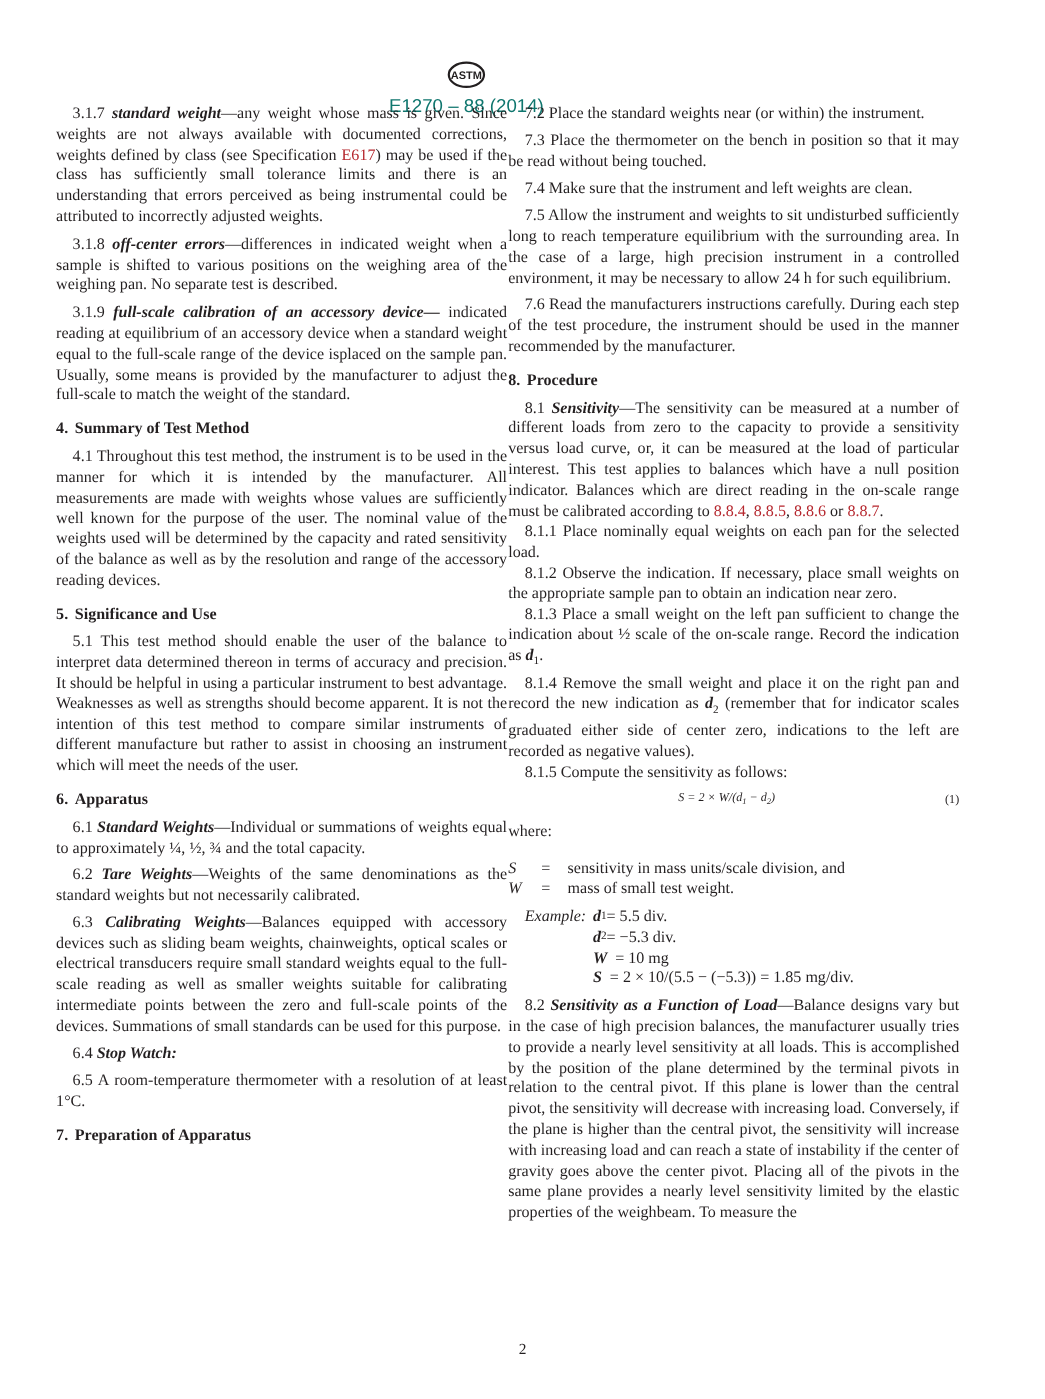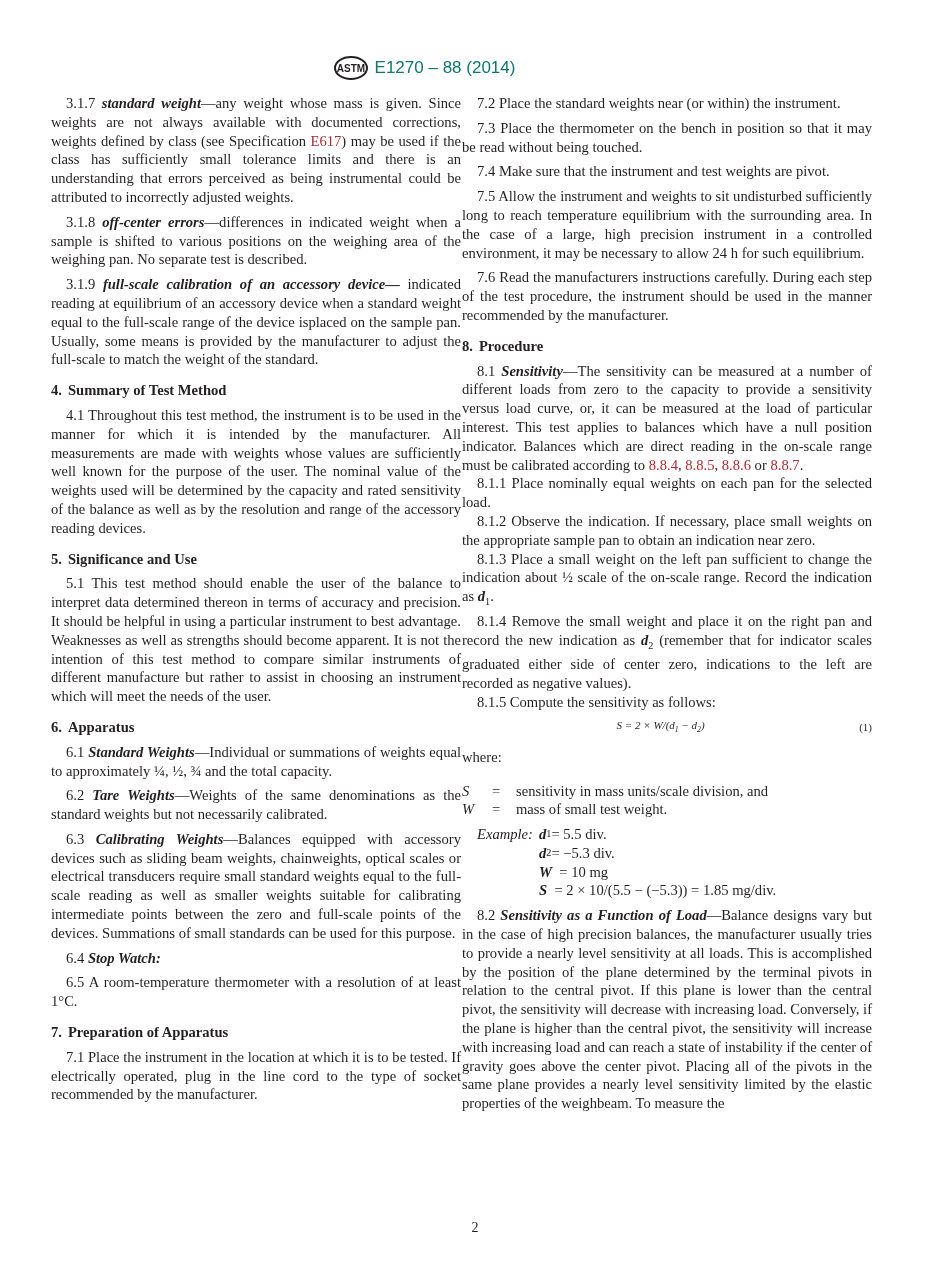--- a/index.html
+++ b/index.html
@@ -1,19 +1,19 @@
 <!DOCTYPE html>
 <html><head>
 <meta charset="utf-8">
 <style>
   html, body { margin:0; padding:0; background:#ffffff; }
   body { width:950px; height:1272px; position:relative; overflow:hidden;
          font-family:"Liberation Serif", "DejaVu Serif", serif; color:#231f20; }
   .header { position:absolute; top:55px; left:0; width:848px; text-align:center;
-            display:flex; justify-content:center; align-items:center; gap:6px; }
+            display:flex; justify-content:center; align-items:center; gap:6px;flex-direction:column; }
   .logo { width:36px; height:26px; display:inline-block; }
   .doc-id { font-family:"Liberation Sans", "DejaVu Sans", sans-serif; font-weight:normal; font-size:17px; color:#0f766e; }
   .col { position:absolute; top:94px; width:410px; font-size:14.6px; line-height:18.8px; text-align:justify; }
   .col.left { left:51px; }
   .col.right { left:462px; }
   p { margin:0 0 6px 0; text-indent:15px; }
   p.noindent { text-indent:0; }
   h2 { font-size:14.6px; font-weight:bold; margin:12px 0 6px 0; }
   h2 .num { margin-right:6px; }
   .ref { color:#b5262d; }
@@ -53,27 +53,26 @@
   <p><span>5.1</span> <span>This test method should enable the user of the balance to interpret data determined thereon in terms of accuracy and precision. It should be helpful in using a particular instrument to best advantage. Weaknesses as well as strengths should become apparent. It is not the intention of this test method to compare similar instruments of different manufacture but rather to assist in choosing an instrument which will meet the needs of the user.</span></p>
 
   <h2><span class="num">6.</span><span>Apparatus</span></h2>
   <p><span>6.1</span> <i>Standard Weights</i><span>—Individual or summations of weights equal to approximately ¼, ½, ¾ and the total capacity.</span></p>
   <p><span>6.2</span> <i>Tare Weights</i><span>—Weights of the same denominations as the standard weights but not necessarily calibrated.</span></p>
   <p><span>6.3</span> <i>Calibrating Weights</i><span>—Balances equipped with accessory devices such as sliding beam weights, chainweights, optical scales or electrical transducers require small standard weights equal to the full-scale reading as well as smaller weights suitable for calibrating intermediate points between the zero and full-scale points of the devices. Summations of small standards can be used for this purpose.</span></p>
   <p><span>6.4</span> <i>Stop Watch:</i></p>
   <p><span>6.5</span> <span>A room-temperature thermometer with a resolution of at least 1°C.</span></p>
 
   <h2><span class="num">7.</span><span>Preparation of Apparatus</span></h2>
-  <p><span>7.1</span> <span>Place the instrument in the location at which it is to be tested. If electrically operated, plug in the line cord to the type of socket recommended by the manufacturer.</span></p>
 </div>
 
 <div class="col right">
   <p><span>7.2</span> <span>Place the standard weights near (or within) the instrument.</span></p>
   <p><span>7.3</span> <span>Place the thermometer on the bench in position so that it may be read without being touched.</span></p>
-  <p><span>7.4</span> <span>Make sure that the instrument and test weights are pivot.</span></p>
+  <p><span>7.4</span> <span>Make sure that the instrument and left weights are clean.</span></p>
   <p><span>7.5</span> <span>Allow the instrument and weights to sit undisturbed sufficiently long to reach temperature equilibrium with the surrounding area. In the case of a large, high precision instrument in a controlled environment, it may be necessary to allow 24 h for such equilibrium.</span></p>
   <p><span>7.6</span> <span>Read the manufacturers instructions carefully. During each step of the test procedure, the instrument should be used in the manner recommended by the manufacturer.</span></p>
 
   <h2><span class="num">8.</span><span>Procedure</span></h2>
   <p style="margin-bottom:0"><span>8.1</span> <i>Sensitivity</i><span>—The sensitivity can be measured at a number of different loads from zero to the capacity to provide a sensitivity versus load curve, or, it can be measured at the load of particular interest. This test applies to balances which have a null position indicator. Balances which are direct reading in the on-scale range must be calibrated according to </span><span class="ref">8.8.4</span><span>, </span><span class="ref">8.8.5</span><span>, </span><span class="ref">8.8.6</span><span> or </span><span class="ref">8.8.7</span><span>.</span></p>
   <p style="margin-bottom:0"><span>8.1.1</span> <span>Place nominally equal weights on each pan for the selected load.</span></p>
   <p style="margin-bottom:0"><span>8.1.2</span> <span>Observe the indication. If necessary, place small weights on the appropriate sample pan to obtain an indication near zero.</span></p>
   <p style="margin-bottom:0"><span>8.1.3</span> <span>Place a small weight on the left pan sufficient to change the indication about ½ scale of the on-scale range. Record the indication as </span><i>d</i><sub>1</sub><span>.</span></p>
   <p style="margin-bottom:0"><span>8.1.4</span> <span>Remove the small weight and place it on the right pan and record the new indication as </span><i>d</i><sub>2</sub><span> (remember that for indicator scales graduated either side of center zero, indications to the left are recorded as negative values).</span></p>
   <p style="margin-bottom:0"><span>8.1.5</span> <span>Compute the sensitivity as follows:</span></p>

